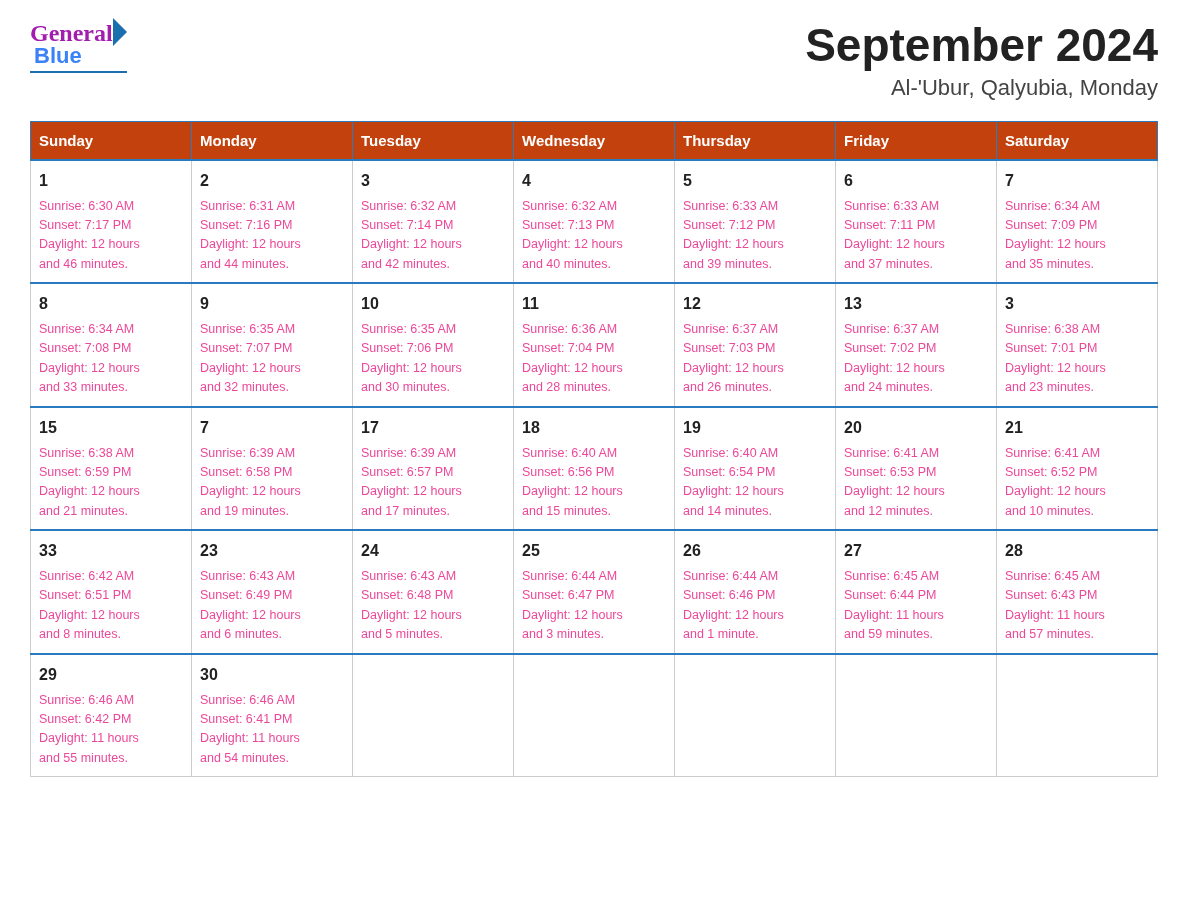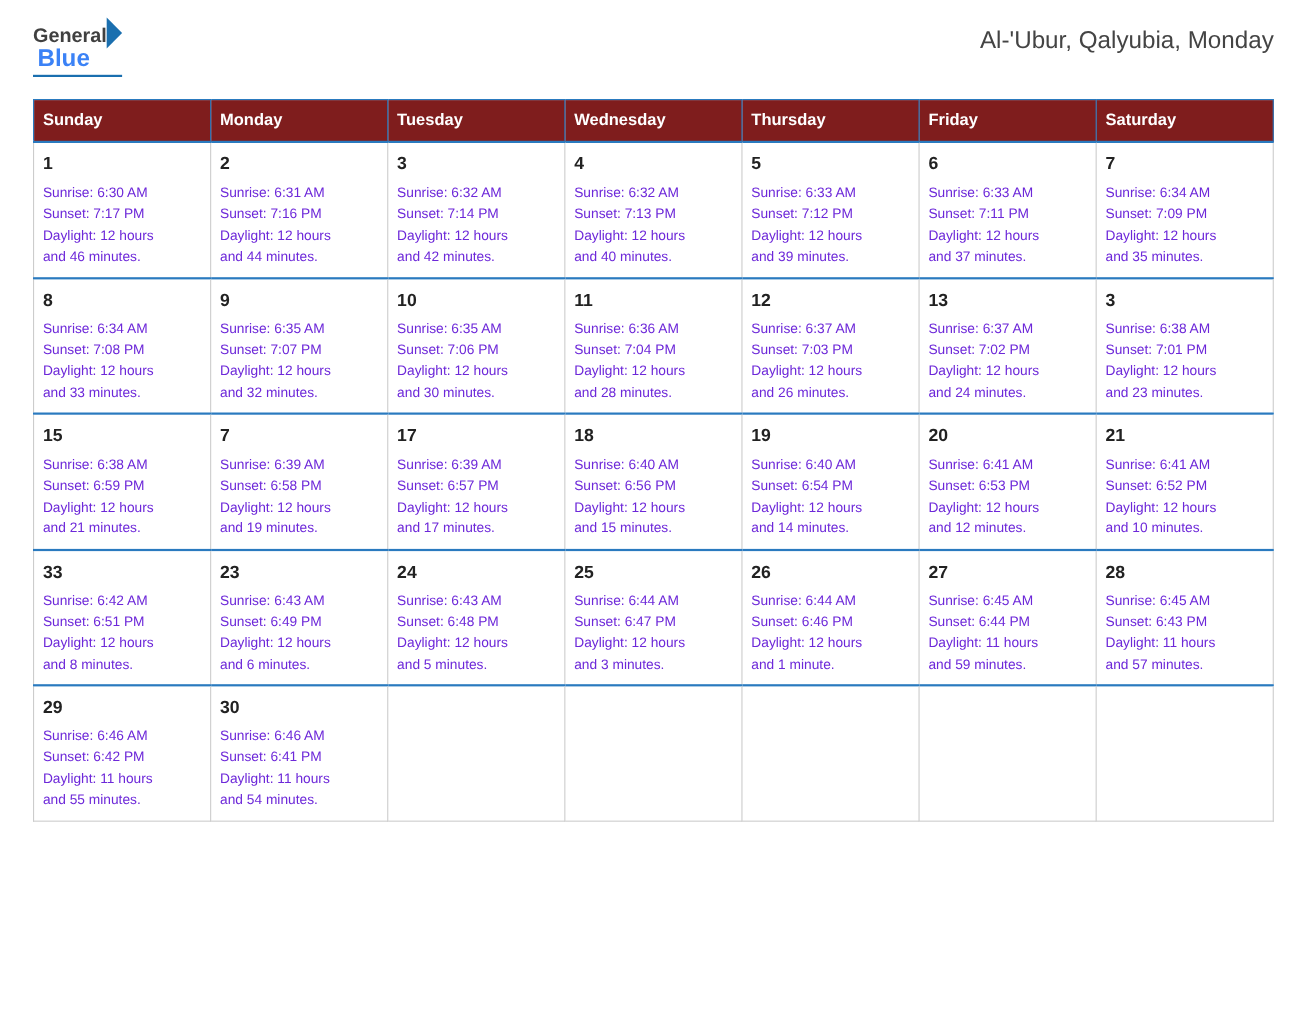--- a/index.html
+++ b/index.html
@@ -11,23 +11,24 @@
       width: 1188px;
       min-height: 918px;
     }
     .header-area {
       display: flex;
       justify-content: space-between;
       align-items: flex-start;
       margin-bottom: 20px;
     }
     .logo-text-general {
-      font-size: 18px;
-      font-weight: bold;
-      color: #404040;
+      font-size: 24px;
+      font-weight: bold;
+      color: #a21caf;
+      font-family: Liberation Serif, serif;
     }
     .logo-triangle {
       width: 0;
       height: 0;
       border-left: 14px solid #1a6faf;
       border-top: 14px solid transparent;
       border-bottom: 14px solid transparent;
       margin-top: -4px;
     }
     .logo-blue {
@@ -50,21 +51,21 @@
       font-weight: normal;
       color: #444;
       margin-top: 4px;
     }
     .calendar {
       width: 100%;
       border-collapse: collapse;
       font-size: 13px;
     }
     .calendar thead tr th {
-      background-color: #7f1d1d;
+      background-color: #c2410c;
       color: #fff;
       padding: 10px 8px;
       text-align: left;
       font-size: 15px;
       font-weight: bold;
       border: 1px solid #2a7abf;
     }
     .calendar tbody tr td {
       vertical-align: top;
       padding: 8px;
@@ -79,21 +80,21 @@
     }
     .day-number {
       font-size: 16px;
       font-weight: bold;
       color: #222;
       display: block;
       margin-bottom: 4px;
     }
     .day-info {
       font-size: 12.5px;
-      color: #6d28d9;
+      color: #ec4899;
       line-height: 1.55;
     }
     .logo-wrapper {
       display: flex;
       flex-direction: column;
       align-items: flex-start;
     }
     .logo-row1 {
       display: flex;
       align-items: center;
@@ -119,20 +120,21 @@
     <div class="logo-row1">
       <span class="logo-text-general">General</span>
       <div class="logo-triangle"></div>
     </div>
     <div class="logo-row2">
       <span class="logo-blue">Blue</span>
     </div>
     <div class="logo-underline"></div>
   </div>
   <div class="title-area">
+    <h1>September 2024</h1>
     <h2>Al-'Ubur, Qalyubia, Monday</h2>
   </div>
 </div>
 
 <table class="calendar">
   <thead>
     <tr>
       <th>Sunday</th>
       <th>Monday</th>
       <th>Tuesday</th>

